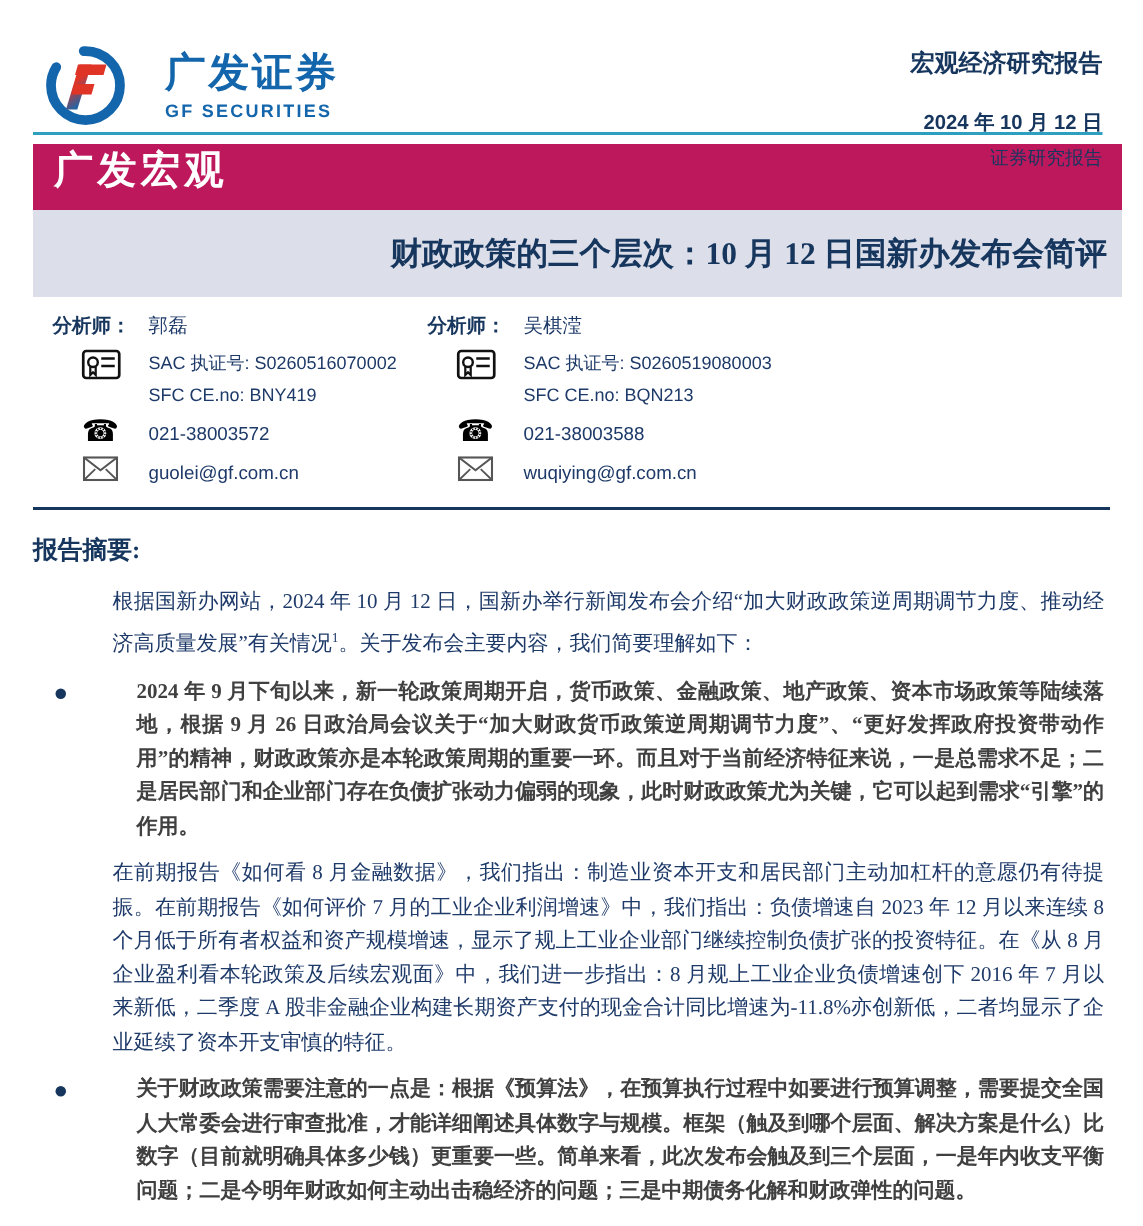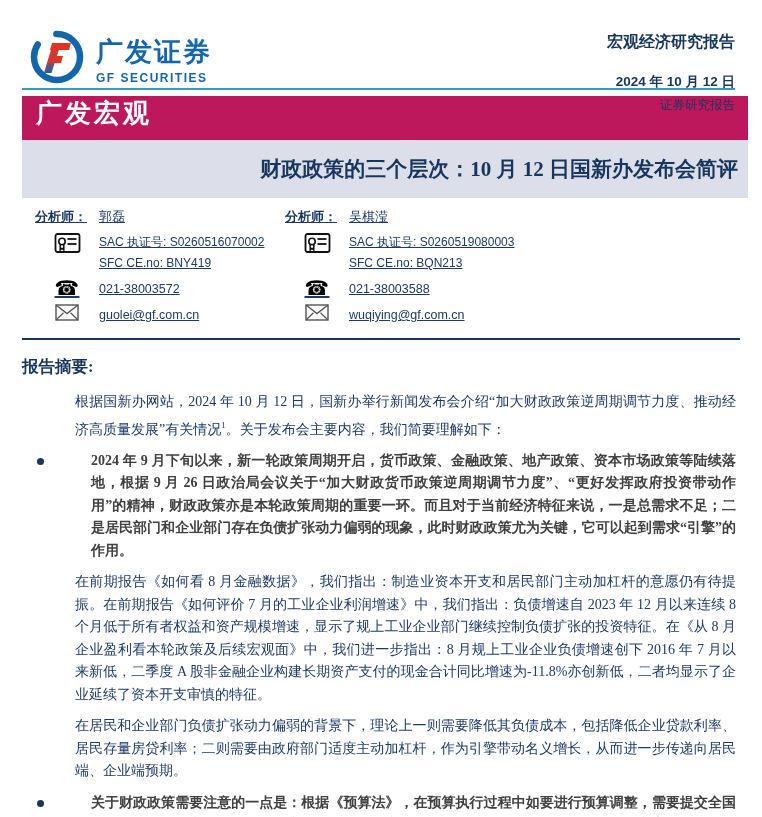--- a/index.html
+++ b/index.html
@@ -5,40 +5,40 @@
   * { margin:0; padding:0; box-sizing:border-box; }
   html,body { background:#ffffff; }
   .page {
     position:relative; width:762px; height:817px; background:#ffffff;
     font-family:"Liberation Sans","DejaVu Sans",sans-serif;
     color:#1E3A69; overflow:hidden;
   }
   
   .hdr { display:flex; justify-content:space-between; align-items:flex-start;
          padding:30px 27px 0 30px; height:88px; }
-  .logo-wrap { display:flex; align-items:center; gap:12px; }
+  .logo-wrap { display:flex; align-items:flex-start; gap:26px; }
   .logo-text .cn { font-size:27px; font-weight:bold; color:#1466AC; letter-spacing:2px;
                    font-family:"Liberation Serif","DejaVu Serif",serif; }
   .logo-text .en { font-size:12px; font-weight:bold; color:#1466AC; letter-spacing:1.5px; margin-top:1px; }
   .hdr-right { text-align:right; color:#17365E; padding-top:2px; }
   .hdr-right .t1 { font-size:16px; font-weight:bold; }
   .hdr-right .t2 { font-size:13.5px; font-weight:bold; margin-top:20px; }
   .hdr-right .t3 { font-size:12.5px; font-weight:normal; margin-top:6px; }
   
   .teal-rule { margin:0 27px 0 22px; height:2px; background:#2E9FBE; }
   .band-blue { margin:6px 14px 0 22px; height:44px; background:#be185d;
                display:flex; align-items:flex-start; }
   .band-blue span { color:#ffffff; font-size:26px; font-weight:bold; padding-left:14px;
                     font-family:"Liberation Serif","DejaVu Serif",serif; letter-spacing:3px; }
   .band-light { margin:0 14px 0 22px; height:58px; background:#DCDFEA;
                 display:flex; align-items:center; justify-content:flex-end; }
   .band-light span { color:#17365E; font-size:21px; font-weight:bold; padding-right:10px;
                      font-family:"Liberation Serif","DejaVu Serif",serif; }
   
-  .analysts { display:flex; padding:10px 0 0 35px;text-decoration:underline; }
+  .analysts { display:flex; padding:10px 0 0 35px; }
   .a-col { flex:0 0 250px; }
   .a-row { display:flex; align-items:flex-start; margin-bottom:4px; }
   .a-gutter { flex:0 0 64px; display:flex; justify-content:center; color:#111; }
   .a-label { flex:0 0 64px; font-size:13px; font-weight:bold; color:#17365E;
              font-family:"Liberation Serif","DejaVu Serif",serif; }
   .a-name { font-size:13px; color:#1E3A69; font-family:"Liberation Serif","DejaVu Serif",serif; }
   .a-lines div { font-size:12px; color:#1E3A69; line-height:21px; }
   .a-text { font-size:12.5px; color:#1E3A69; line-height:22px; }
   .a-head { margin-bottom:6px; }
   .phone-glyph { font-size:20px; line-height:20px; color:#000; }
@@ -180,21 +180,20 @@
   <div class="content">
     <p><span>根据国新办网站，2024 年 10 月 12 日，国新办举行新闻发布会介绍“加大财政政策逆周期调节力度、推动经济高质量发展”有关情况</span><sup>1</sup><span>。关于发布会主要内容，我们简要理解如下：</span></p>
 
     <div class="bullet">
       <span class="dot"></span>
       <p class="bold-para">2024 年 9 月下旬以来，新一轮政策周期开启，货币政策、金融政策、地产政策、资本市场政策等陆续落地，根据 9 月 26 日政治局会议关于“加大财政货币政策逆周期调节力度”、“更好发挥政府投资带动作用”的精神，财政政策亦是本轮政策周期的重要一环。而且对于当前经济特征来说，一是总需求不足；二是居民部门和企业部门存在负债扩张动力偏弱的现象，此时财政政策尤为关键，它可以起到需求“引擎”的作用。</p>
     </div>
 
     <p>在前期报告《如何看 8 月金融数据》，我们指出：制造业资本开支和居民部门主动加杠杆的意愿仍有待提振。在前期报告《如何评价 7 月的工业企业利润增速》中，我们指出：负债增速自 2023 年 12 月以来连续 8 个月低于所有者权益和资产规模增速，显示了规上工业企业部门继续控制负债扩张的投资特征。在《从 8 月企业盈利看本轮政策及后续宏观面》中，我们进一步指出：8 月规上工业企业负债增速创下 2016 年 7 月以来新低，二季度 A 股非金融企业构建长期资产支付的现金合计同比增速为-11.8%亦创新低，二者均显示了企业延续了资本开支审慎的特征。</p>
 
-    <p>在居民和企业部门负债扩张动力偏弱的背景下，理论上一则需要降低其负债成本，包括降低企业贷款利率、居民存量房贷利率；二则需要由政府部门适度主动加杠杆，作为引擎带动名义增长，从而进一步传递向居民端、企业端预期。</p>
 
     <div class="bullet">
       <span class="dot"></span>
       <p class="bold-para">关于财政政策需要注意的一点是：根据《预算法》，在预算执行过程中如要进行预算调整，需要提交全国人大常委会进行审查批准，才能详细阐述具体数字与规模。框架（触及到哪个层面、解决方案是什么）比数字（目前就明确具体多少钱）更重要一些。简单来看，此次发布会触及到三个层面，一是年内收支平衡问题；二是今明年财政如何主动出击稳经济的问题；三是中期债务化解和财政弹性的问题。</p>
     </div>
   </div>
 
 </div>
 
 </body></html>

